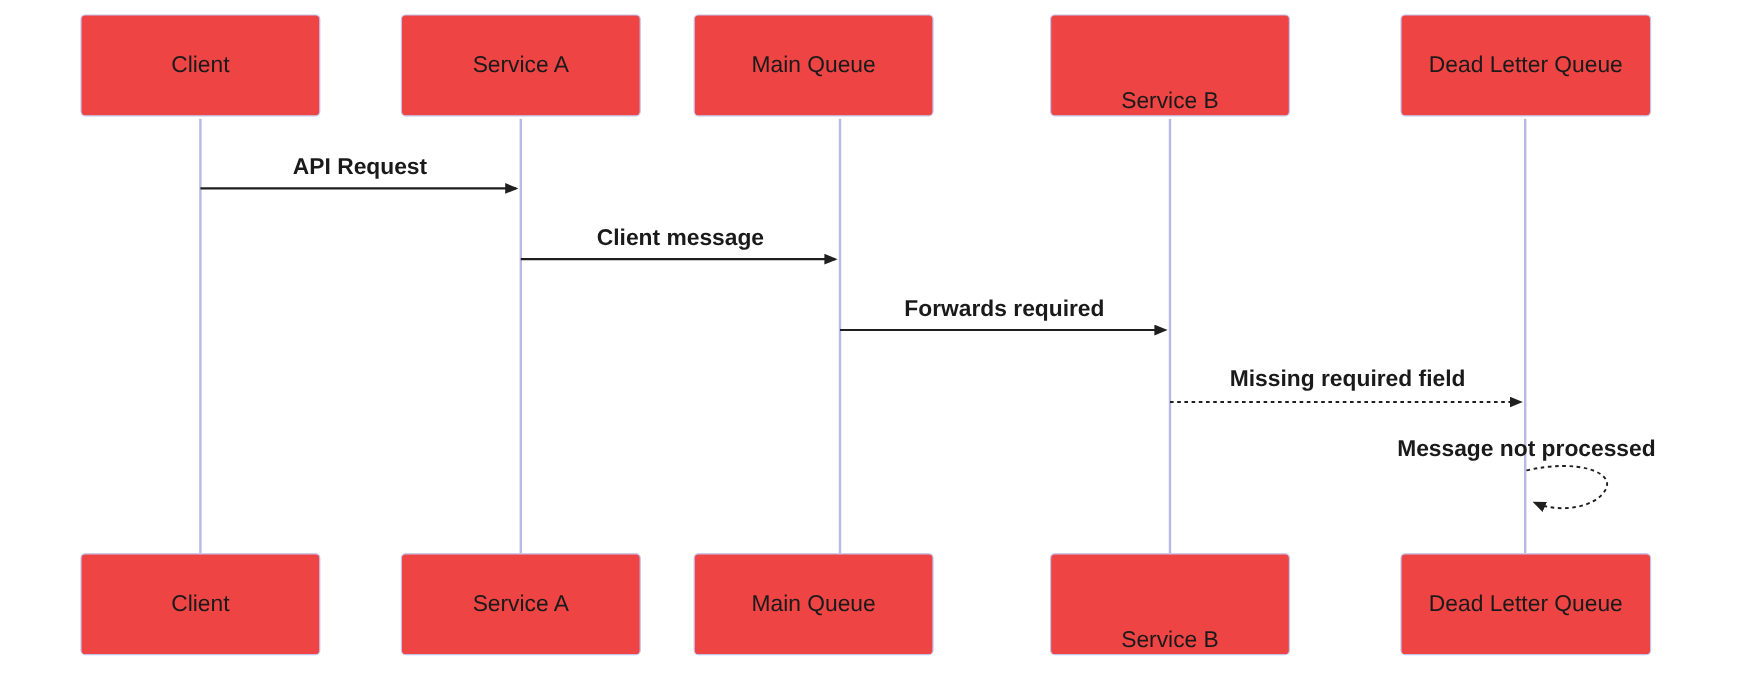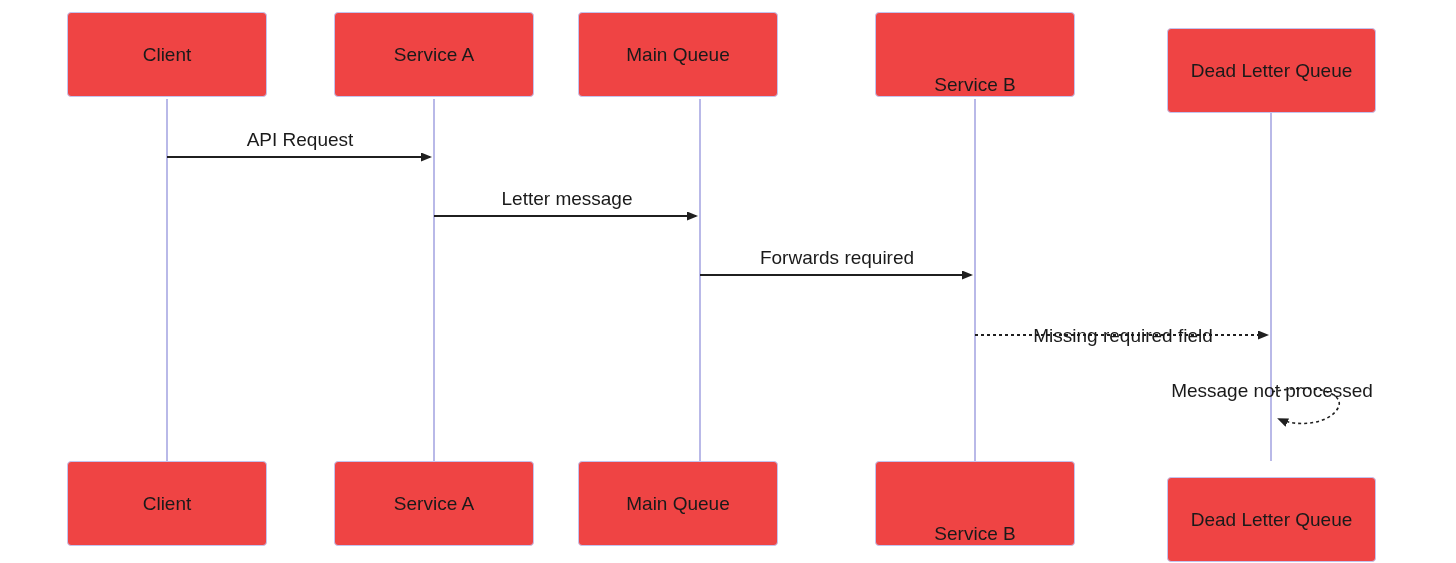--- a/index.html
+++ b/index.html
@@ -38,33 +38,34 @@
     z-index: 1;
   }
   .msg-label {
     position: absolute;
     transform: translateX(-50%);
     font-size: 19px;
     color: #1a1a1a;
     white-space: nowrap;
     z-index: 4;
     background: transparent;
+    font-weight: bold;
   }
   svg.arrows {
     position: absolute;
     left: 0;
     top: 0;
     z-index: 2;
   }
   
   .p0 { left: 67px;   width: 200px; }
   .p1 { left: 334px;  width: 200px; text-align: right; }
   .p2 { left: 578px;  width: 200px; }
   .p3 { left: 875px;  width: 200px; align-items: flex-end; }
-  .p4 { left: 1167px; width: 209px; margin-top: 16px; }
+  .p4 { left: 1167px; width: 209px; }
   .top-row    { top: 12px; }
   .bottom-row { top: 461px; }
   .l0 { left: 166px; }
   .l1 { left: 433px; }
   .l2 { left: 699px; }
   .l3 { left: 974px; }
   .l4 { left: 1270px; }
 </style>
 </head>
 <body>
@@ -103,24 +104,24 @@
       <span>Main Queue</span>
     </div>
   <div class="actor-box bottom-row p3">
       <span>Service B</span>
     </div>
   <div class="actor-box bottom-row p4">
       <span>Dead Letter Queue</span>
     </div>
 
   <div class="msg-label" style="left:300px; top:129px;">API Request</div>
-  <div class="msg-label" style="left:567px; top:188px;">Letter message</div>
+  <div class="msg-label" style="left:567px; top:188px;">Client message</div>
   <div class="msg-label" style="left:837px; top:247px;">Forwards required</div>
-  <div class="msg-label" style="left:1123px; top:306px;margin-top:19px;">Missing required field</div>
-  <div class="msg-label" style="left:1272px; top:380px;">Message not processed</div>
+  <div class="msg-label" style="left:1123px; top:306px;">Missing required field</div>
+  <div class="msg-label" style="left:1272px; top:364px;">Message not processed</div>
 
   <svg class="arrows" width="1456" height="563" viewBox="0 0 1456 563">
     <defs>
       <marker id="arrowhead" markerWidth="12" markerHeight="10" refX="9" refY="4.5" orient="auto" markerUnits="userSpaceOnUse">
         <path d="M0,0 L11,4.5 L0,9 z" fill="#1f1f1f"></path>
       </marker>
     </defs>
     <line x1="167" y1="157" x2="430" y2="157" stroke="#1f1f1f" stroke-width="1.8" marker-end="url(#arrowhead)"></line>
     <line x1="434" y1="216" x2="696" y2="216" stroke="#1f1f1f" stroke-width="1.8" marker-end="url(#arrowhead)"></line>
     <line x1="700" y1="275" x2="971" y2="275" stroke="#1f1f1f" stroke-width="1.8" marker-end="url(#arrowhead)"></line>

